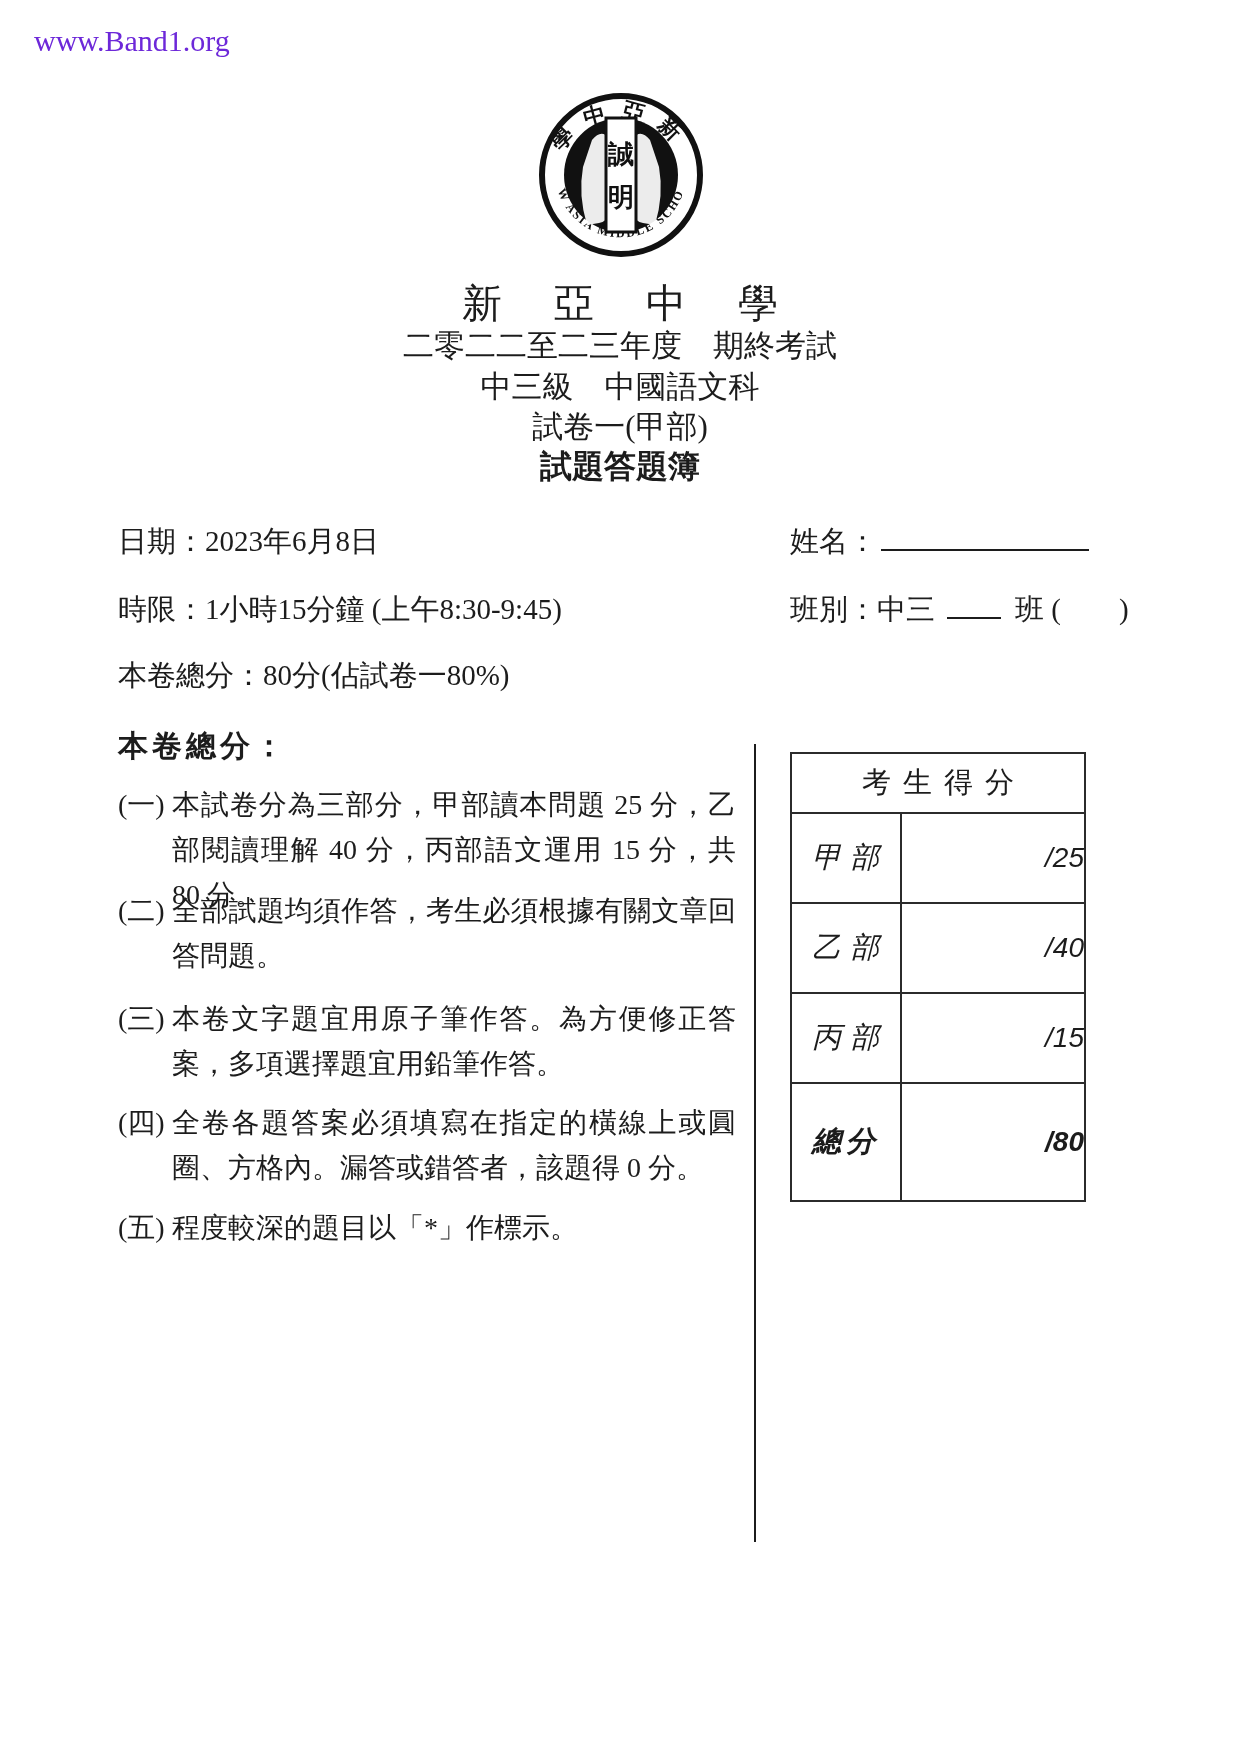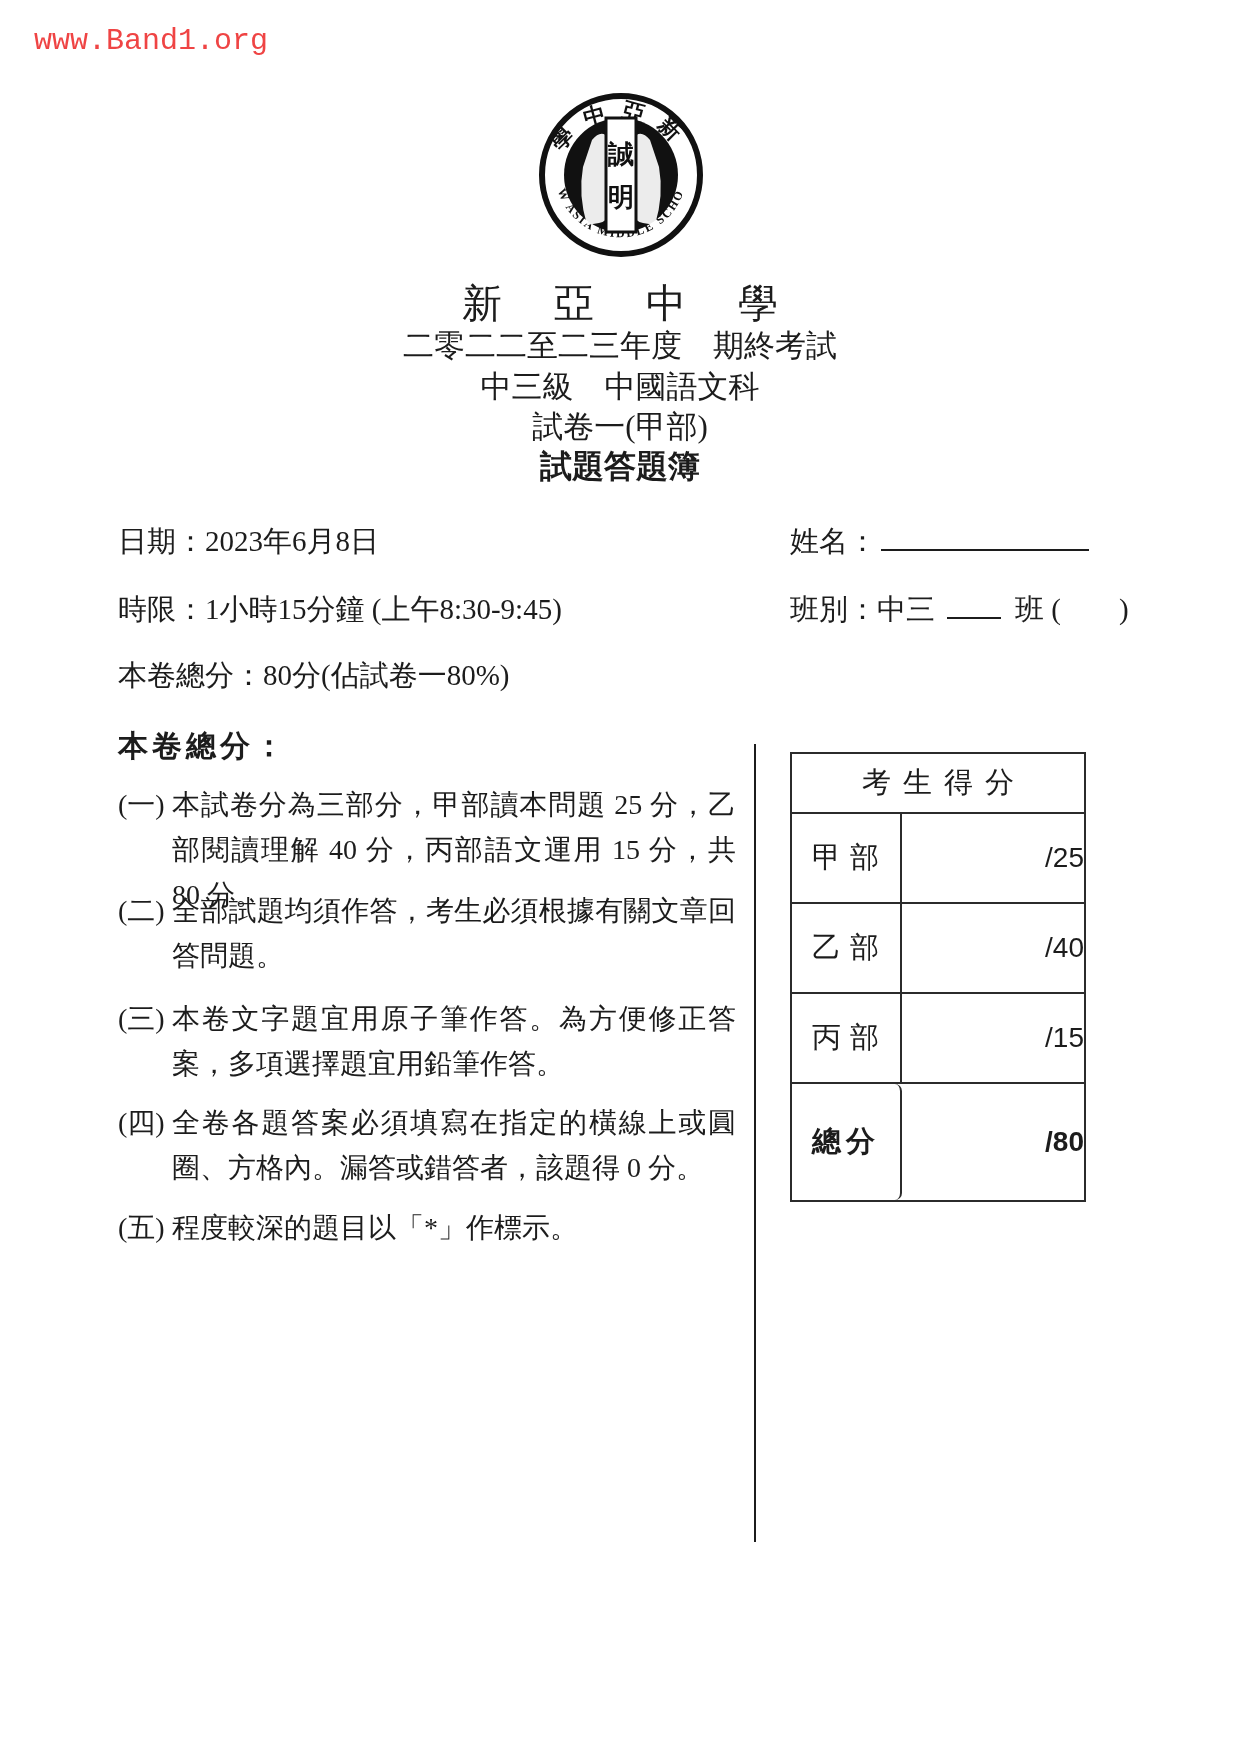--- a/index.html
+++ b/index.html
@@ -7,22 +7,22 @@
     position:relative;
     width:1240px;height:1754px;
     background:#ffffff;
     font-family:"Liberation Serif", serif;
     color:#1c1c1c;
     overflow:hidden;
   }
   .abs{position:absolute;}
   .watermark{
     left:34px;top:24px;
-    font-family:Liberation Mono, monospace;
-    font-size:30px;color:#ef4444;
+    font-family:Liberation Serif, serif;
+    font-size:30px;color:#6d28d9;
   }
   .logo-wrap{left:536px;top:88px;width:170px;height:172px;}
   .title-line{left:0;width:1240px;text-align:center;white-space:nowrap;}
   .school-name{top:276px;font-size:40px;}
   .school-name span{letter-spacing:52px;margin-right:-52px;}
   .year-line{top:325px;font-size:31px;}
   .level-line{top:366px;font-size:31px;}
   .paper-line{top:406px;font-size:31px;}
   .booklet-line{top:445px;font-size:32px;font-weight:bold;}
   .info-line{font-size:29px;white-space:nowrap;}
@@ -36,27 +36,27 @@
   .class-blank{width:54px;margin:0 14px 0 12px;}
   .notes-title{left:118px;top:726px;font-size:30px;font-weight:bold;letter-spacing:4px;}
   .note-item{left:118px;width:618px;display:flex;font-size:28px;line-height:45px;}
   .note-num{width:54px;flex:0 0 54px;}
   .note-text{flex:1;text-align:justify;}
   .n1{top:782px;}.n2{top:888px;}.n3{top:996px;}.n4{top:1100px;}.n5{top:1205px;}
   .divider{left:754px;top:744px;width:2px;height:798px;background:#1c1c1c;}
   .score-table{left:790px;top:752px;width:296px;border:2px solid #2b2b2b;box-sizing:border-box;}
   .st-header{height:58px;display:flex;align-items:center;justify-content:center;
     border-bottom:2px solid #2b2b2b;font-size:29px;letter-spacing:12px;text-indent:12px;}
-  .st-row{height:88px;display:flex;border-bottom:2px solid #2b2b2b;}
+  .st-row{height:88px;display:flex;border-bottom:2px solid #2b2b2b;font-style:italic;}
   .st-row:last-child{border-bottom:none;height:116px;}
   .st-label{width:110px;flex:0 0 110px;border-right:2px solid #2b2b2b;display:flex;align-items:center;
     padding-left:20px;box-sizing:border-box;font-size:29px;letter-spacing:9px;}
   .st-score{flex:1;display:flex;align-items:center;justify-content:flex-end;
     font-family:"Liberation Sans", sans-serif;font-size:28px;}
-  .st-row.total .st-label{font-weight:bold;letter-spacing:5px;border-radius:7px;}
+  .st-row.total .st-label{font-weight:bold;letter-spacing:5px;}
   .st-row.total .st-score{font-weight:bold;}
   .footer{left:0;top:1666px;width:1100px;text-align:right;font-size:26px;white-space:nowrap;}
   .footer .gap{display:inline-block;width:56px;}
   svg text{fill:#111;}
 </style>
 </head>
 <body>
 
 <div class="page">
 

